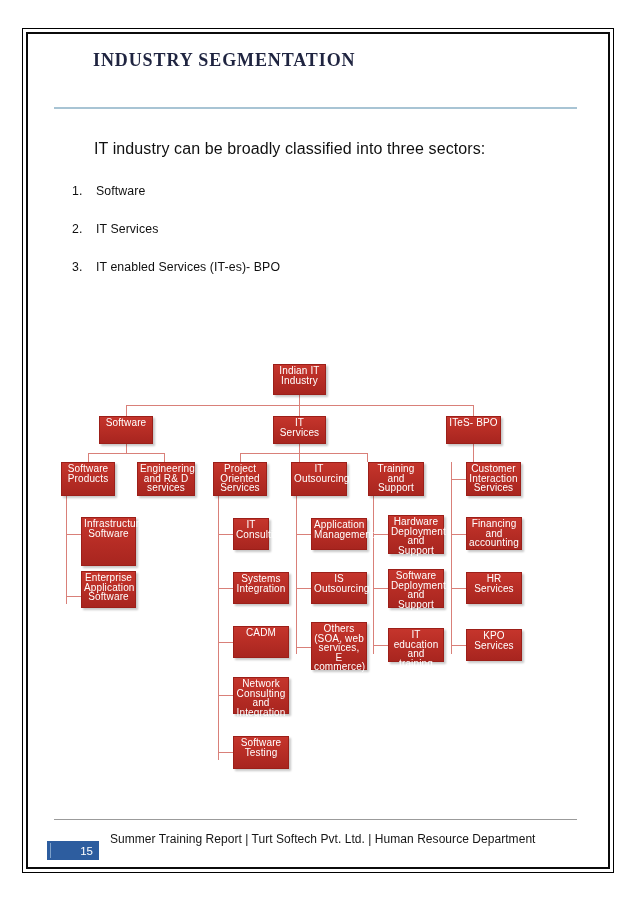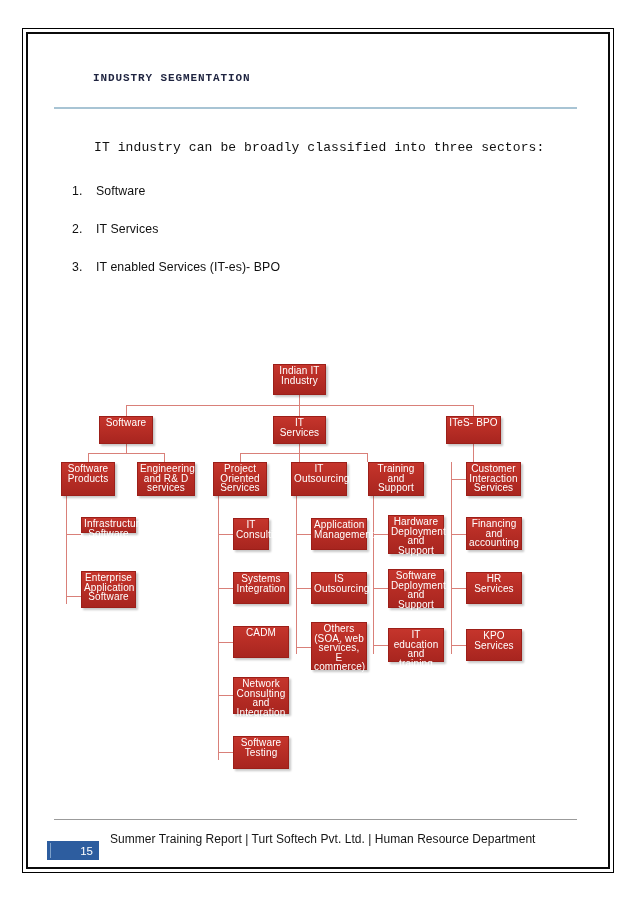--- a/index.html
+++ b/index.html
@@ -39,45 +39,44 @@
   .page-content {
     position: absolute;
     left: 0; top: 0; right: 0; bottom: 0;
     box-sizing: border-box;
   }
 
   
   .heading {
     position: absolute;
     left: 65px;
-    top: 38px;
-    font-size: 11px;
+    top: 16px;
+    font-size: 18px;
     font-weight: bold;
     letter-spacing: 0.9px;
     color: #1f2440;
-    font-family: Liberation Mono, monospace;
+    font-family: Liberation Serif, serif;
   }
   .title-rule {
     position: absolute;
     left: 26px;
     top: 73px;
     width: 523px;
     height: 2px;
     background: #a8c4d4;
   }
 
   
   .intro {
     position: absolute;
     left: 66px;
     top: 106px;
-    font-size: 13px;
+    font-size: 16px;
     color: #101010;
     letter-spacing: 0.1px;
-    font-family: Liberation Mono, monospace;
   }
   .olist {
     position: absolute;
     left: 44px;
     top: 150px;
     width: 400px;
   }
   .olist-item {
     display: flex;
     align-items: baseline;
@@ -278,21 +277,21 @@
         <div class="node" style="left:263px; top:428px; width:56px; height:34px;">
           <span>IT Outsourcing</span>
         </div>
         <div class="node" style="left:340px; top:428px; width:56px; height:34px;">
           <span>Training and Support</span>
         </div>
         <div class="node" style="left:438px; top:428px; width:55px; height:34px;">
           <span>Customer Interaction Services</span>
         </div>
 
-        <div class="node" style="left:53px; top:483px; width:55px; height:16px;">
+        <div class="node" style="left:53px; top:483px; width:55px; height:49px;">
           <span>Infrastructure Software</span>
         </div>
         <div class="node" style="left:53px; top:537px; width:55px; height:37px;">
           <span>Enterprise Application Software</span>
         </div>
 
         <div class="node" style="left:205px; top:484px; width:36px; height:32px;">
           <span>IT Consulting</span>
         </div>
         <div class="node" style="left:205px; top:538px; width:56px; height:32px;">

